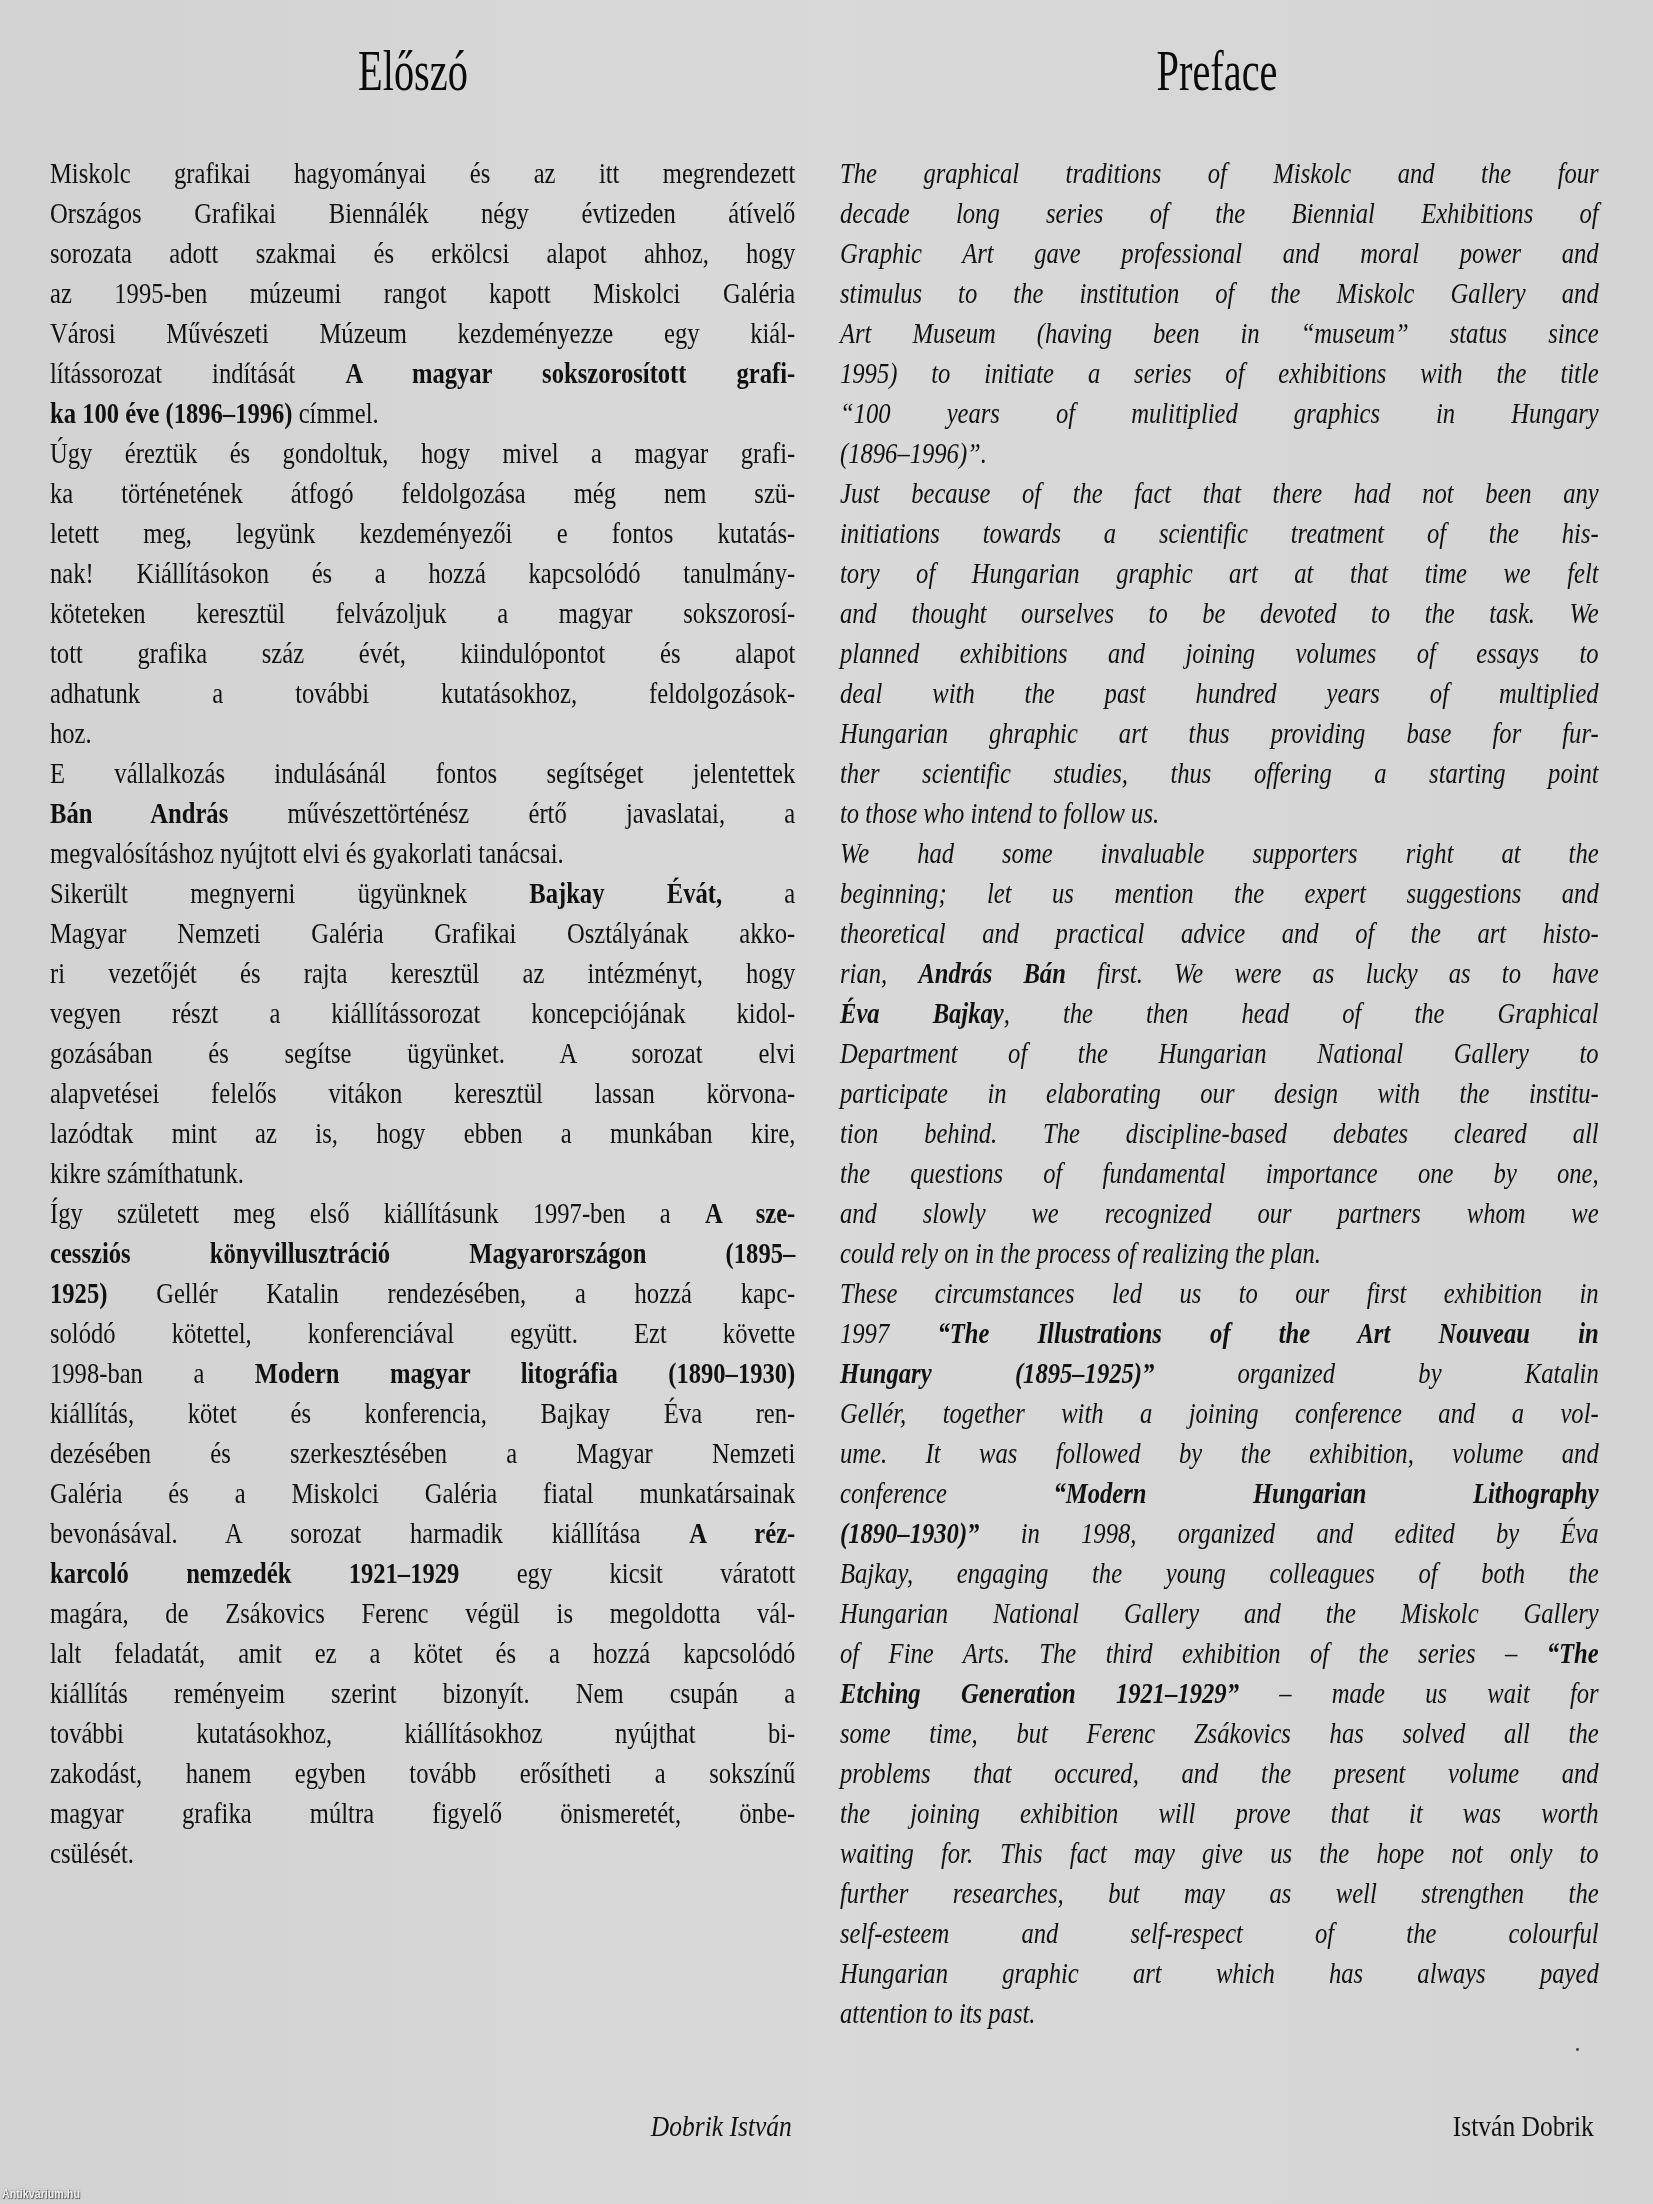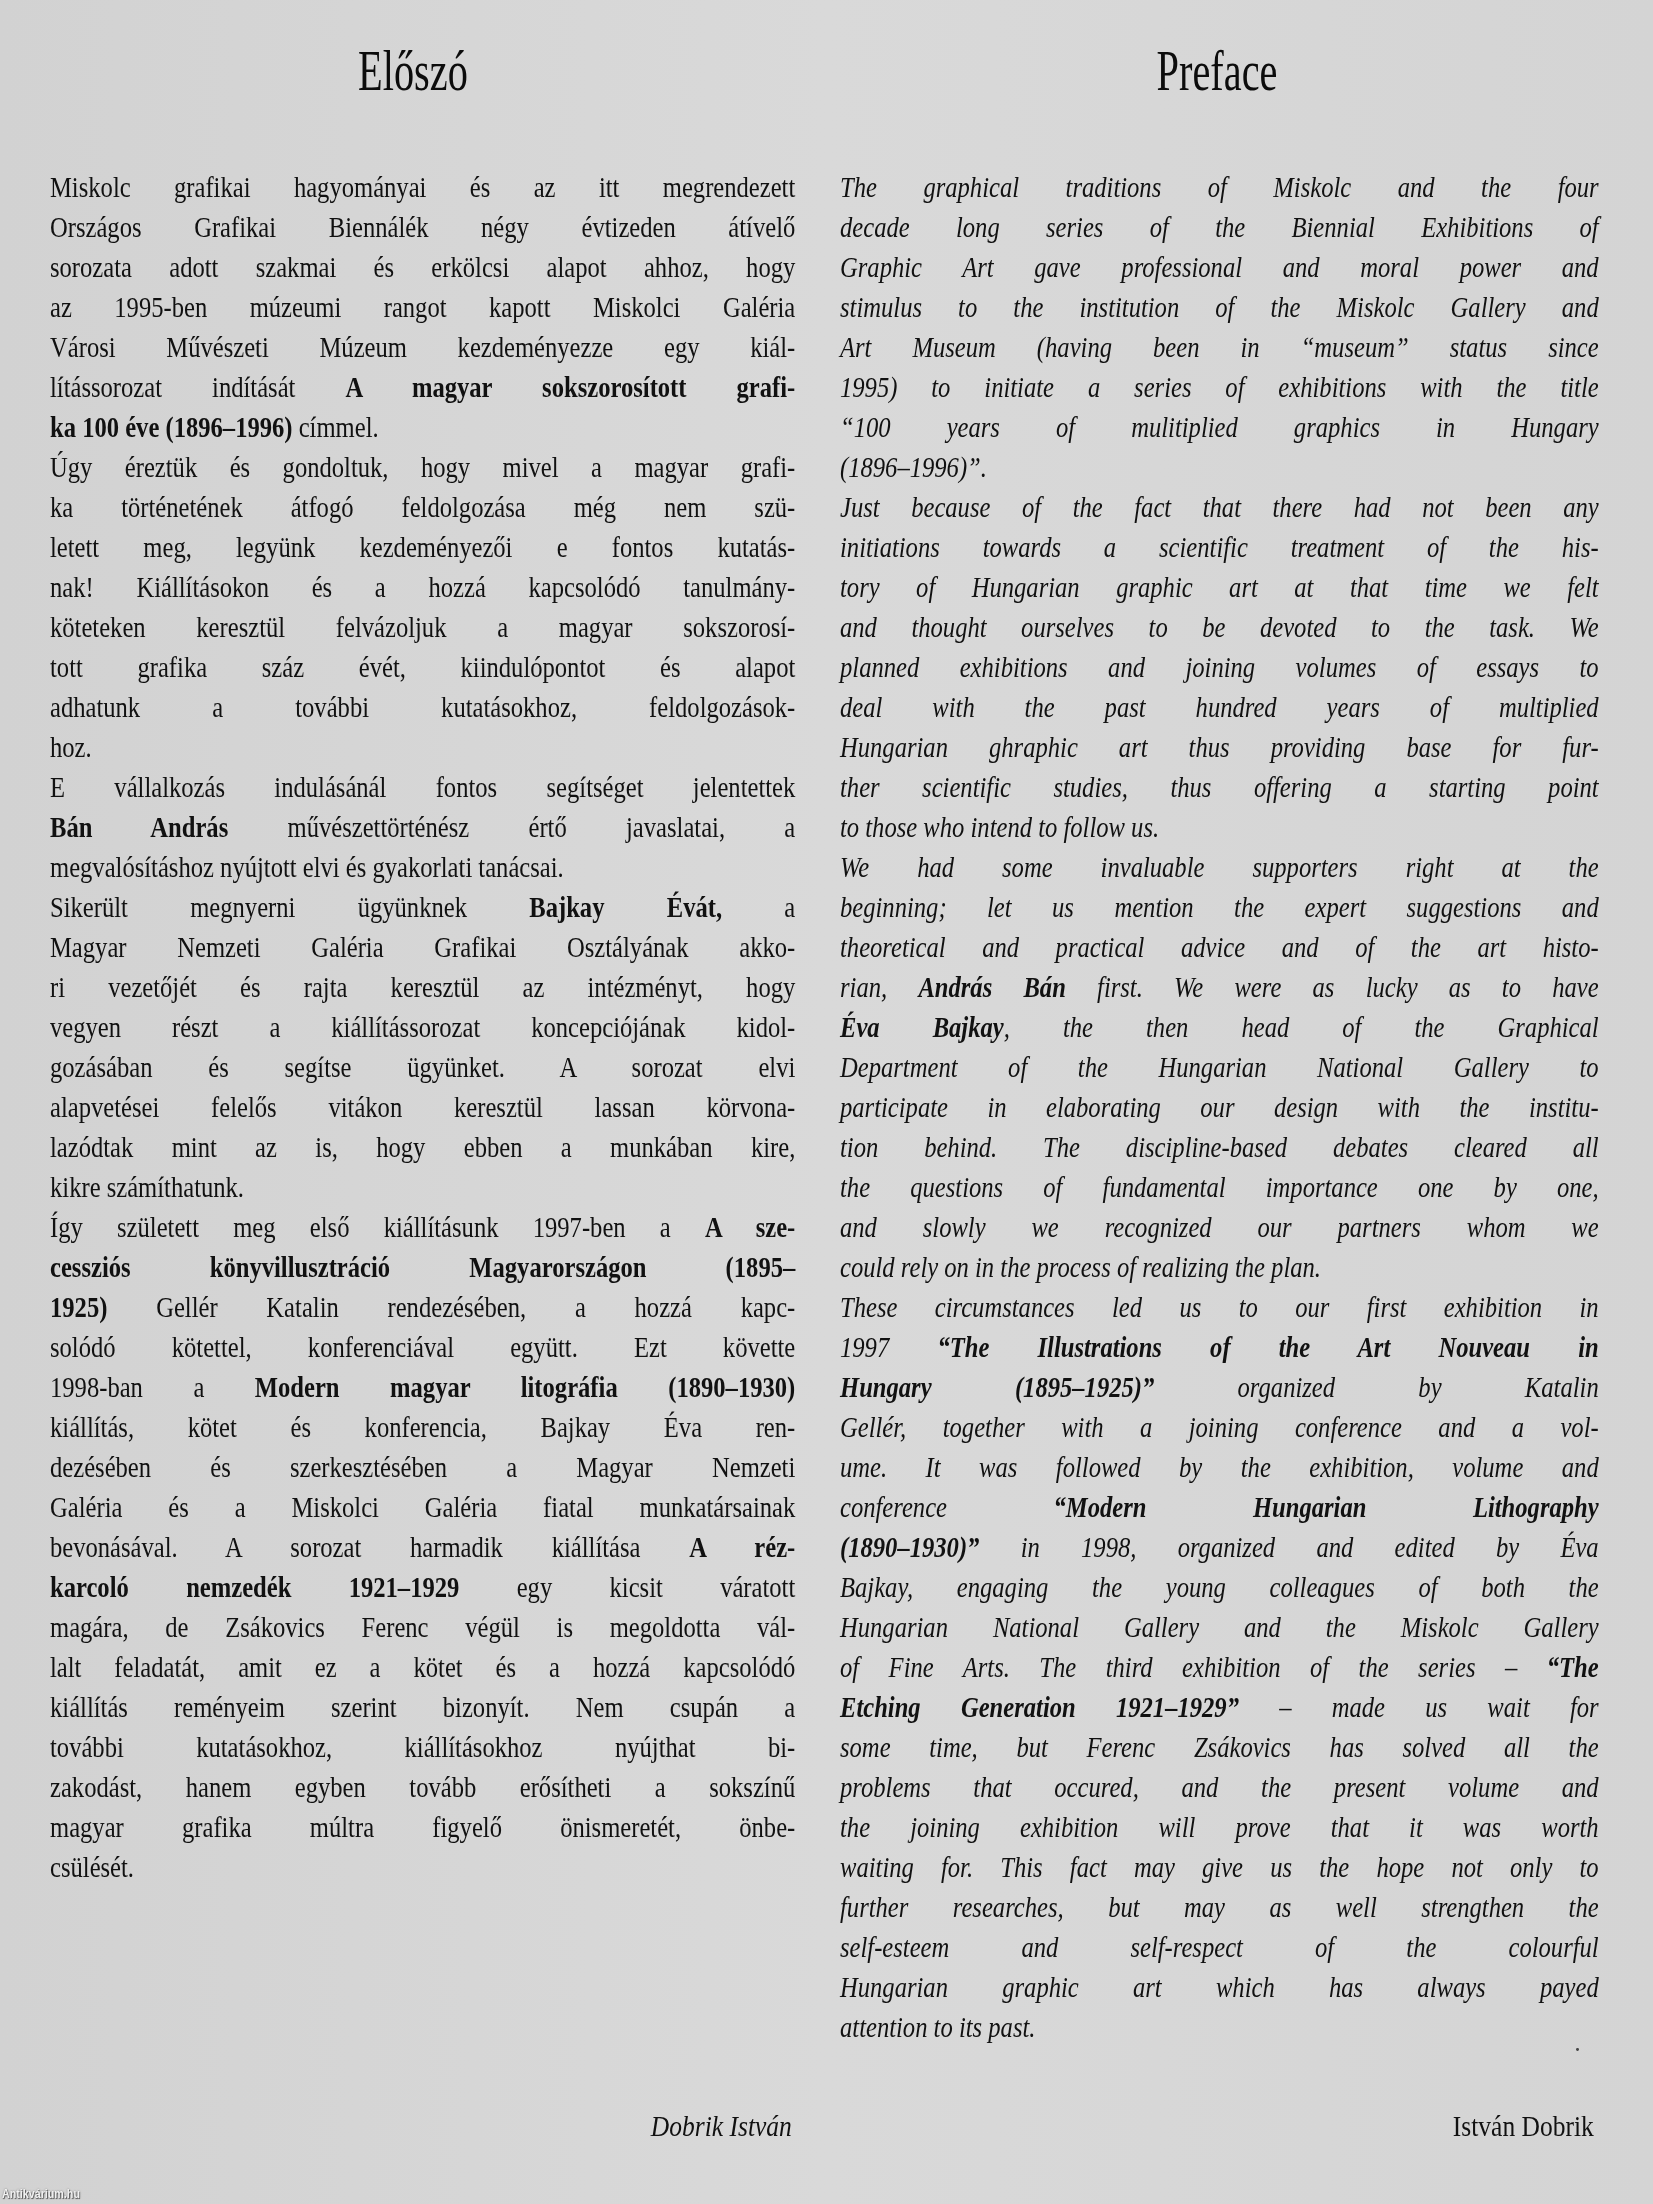--- a/index.html
+++ b/index.html
@@ -15,21 +15,21 @@
     position: absolute; top: 37px;
     font-family: "Liberation Serif", serif;
     font-size: 56px; line-height: 68px;
     transform: scaleX(0.72); transform-origin: center top;
     text-align: center; width: 388px; margin: 0;
     font-weight: normal; color: #0c0c0c;
   }
   #title-hu { left: 219px; }
   #title-en { left: 1023px; }
   .col {
-    position: absolute; top: 167px;
+    position: absolute; top: 153px;
   }
   .col-hu { left: 50px; width: 745px; }
   .col-en { left: 840px; width: 759px; }
   .line {
     display: block; height: 40px; line-height: 40px;
     font-size: 30px; white-space: nowrap;
     text-align: justify; text-align-last: justify;
     transform: scaleX(0.82); transform-origin: left center;
     width: 122%;
   }

